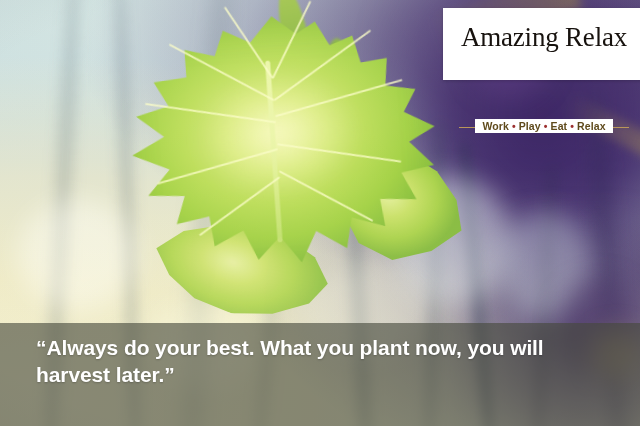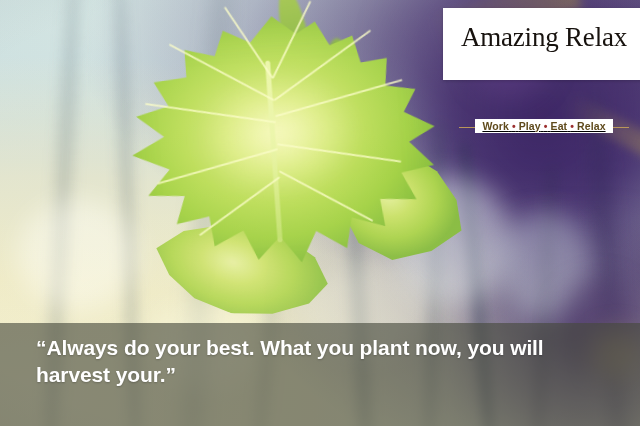--- a/index.html
+++ b/index.html
@@ -166,21 +166,21 @@
     font-size:14px; color:#8a6d33; letter-spacing:0.3px;
     background:#fff; padding:0 5px; line-height:17px;
   }
   .logo-name{
     font-family:"Liberation Serif", serif;
     font-size:27px; line-height:31px; color:#17120e;
     letter-spacing:-0.2px; white-space:nowrap; font-weight:400;
   }
   .logo-bottom{
     position:relative; width:100%; height:16px; margin-top:18px;
-    display:flex; align-items:center; justify-content:center;text-decoration:underline;
+    display:flex; align-items:center; justify-content:center;
   }
   .rule2{ position:absolute; left:10px; right:10px; top:8px; height:1px; background:#b9965a; }
   .tagline{
     position:relative; background:#fff; padding:0 7px;
     font-family:"Liberation Sans", sans-serif; font-weight:bold;
     font-size:10.5px; line-height:14px; color:#7d5a20; letter-spacing:0.1px; white-space:nowrap;
   }
   .tagline .dot{ color:#9c2f2f; }
   .tagline .w{ color:#5f4a1c; }
 
@@ -306,16 +306,16 @@
         <span class="dot">•</span>
         <span class="w">Eat</span>
         <span class="dot">•</span>
         <span class="w">Relax</span>
       </div>
     </div>
   </div>
 
   <div class="quote-band">
     <div class="quote-line">“Always do your best. What you plant now, you will</div>
-    <div class="quote-line">harvest your.”</div>
+    <div class="quote-line">harvest later.”</div>
   </div>
 
 </div>
 
 </body></html>

